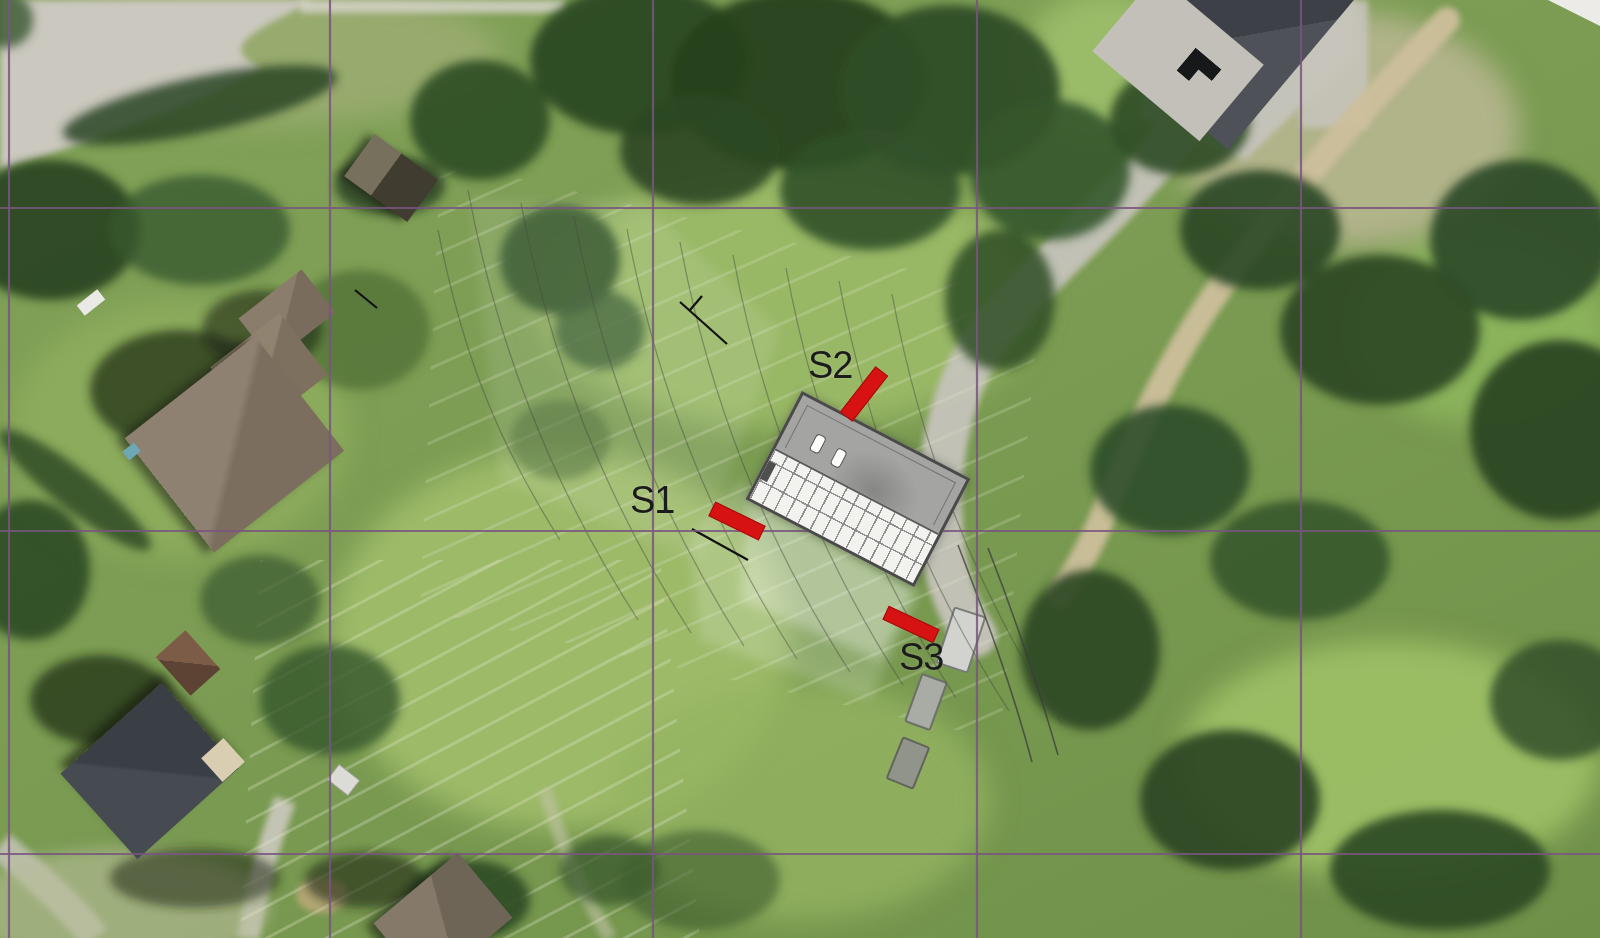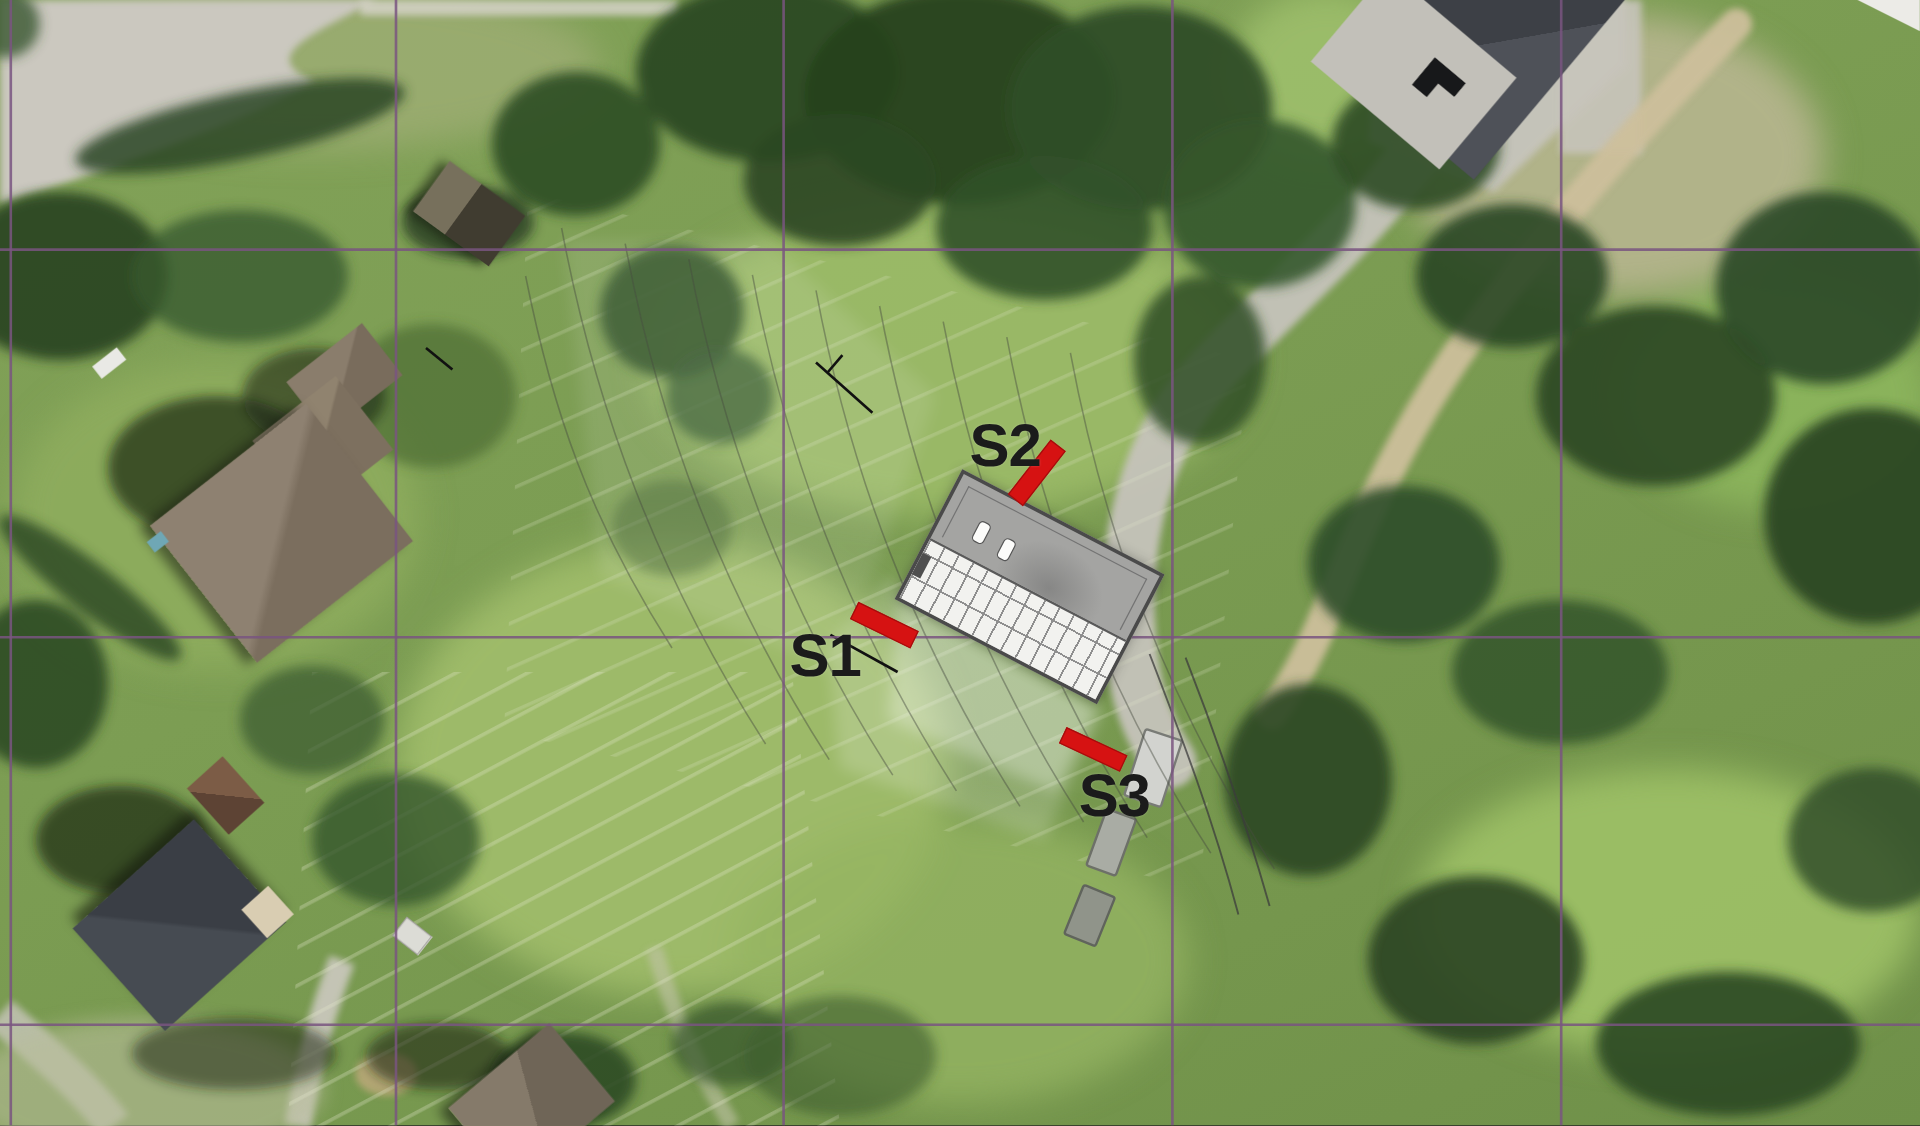--- a/index.html
+++ b/index.html
@@ -5,21 +5,21 @@
   html,body{margin:0;padding:0;background:#222;}
   #scene{
     position:relative;width:1600px;height:938px;overflow:hidden;
     background:linear-gradient(155deg,#82a258 0%,#7c9d53 40%,#75964d 75%,#6f9049 100%);
     font-family:"Liberation Sans","DejaVu Sans",sans-serif;
   }
   #scene svg{position:absolute;left:0;top:0;}
   .house{position:absolute;}
   .marker-bar{position:absolute;background:#d61212;border:1px solid #a50d0d;box-sizing:border-box;}
   .marker-label{
-    position:absolute;color:#1b1b1b;font-size:50px;font-weight:700;letter-spacing:-1px;
+    position:absolute;color:#1b1b1b;font-size:38px;font-weight:400;letter-spacing:-1px;
     line-height:1;text-shadow:0 0 2px rgba(255,255,255,0.25);z-index:6;
   }
   
   #building{
     position:absolute;left:763px;top:428px;width:190px;height:122px;
     transform:rotate(27.5deg);z-index:4;
     background:#a4a4a2;border:3px solid #4a4a4a;box-sizing:border-box;
     box-shadow:0 0 10px rgba(40,40,40,0.35);
   }
   #building .roof-inner{
@@ -221,17 +221,17 @@
     <div class="roof-window" style="left:30px;top:27px;"></div>
     <div class="roof-window" style="left:55px;top:30px;"></div>
     <div class="panel-band"></div>
     <div class="entry-notch"></div>
   </div>
 
   <div class="marker-bar zbars" style="left:835px;top:386px;width:58px;height:16px;transform:rotate(-52deg);"></div>
   <div class="marker-bar zbars" style="left:709px;top:513px;width:56px;height:16px;transform:rotate(26deg);"></div>
   <div class="marker-bar zbars" style="left:883px;top:617px;width:56px;height:15px;transform:rotate(25deg);"></div>
 
-  <div class="marker-label" style="left:658px;top:481px;margin-top:40px;">S1</div>
+  <div class="marker-label" style="left:630px;top:481px;">S1</div>
   <div class="marker-label" style="left:808px;top:346px;">S2</div>
   <div class="marker-label" style="left:899px;top:638px;">S3</div>
 
 </div>
 
 </body></html>

